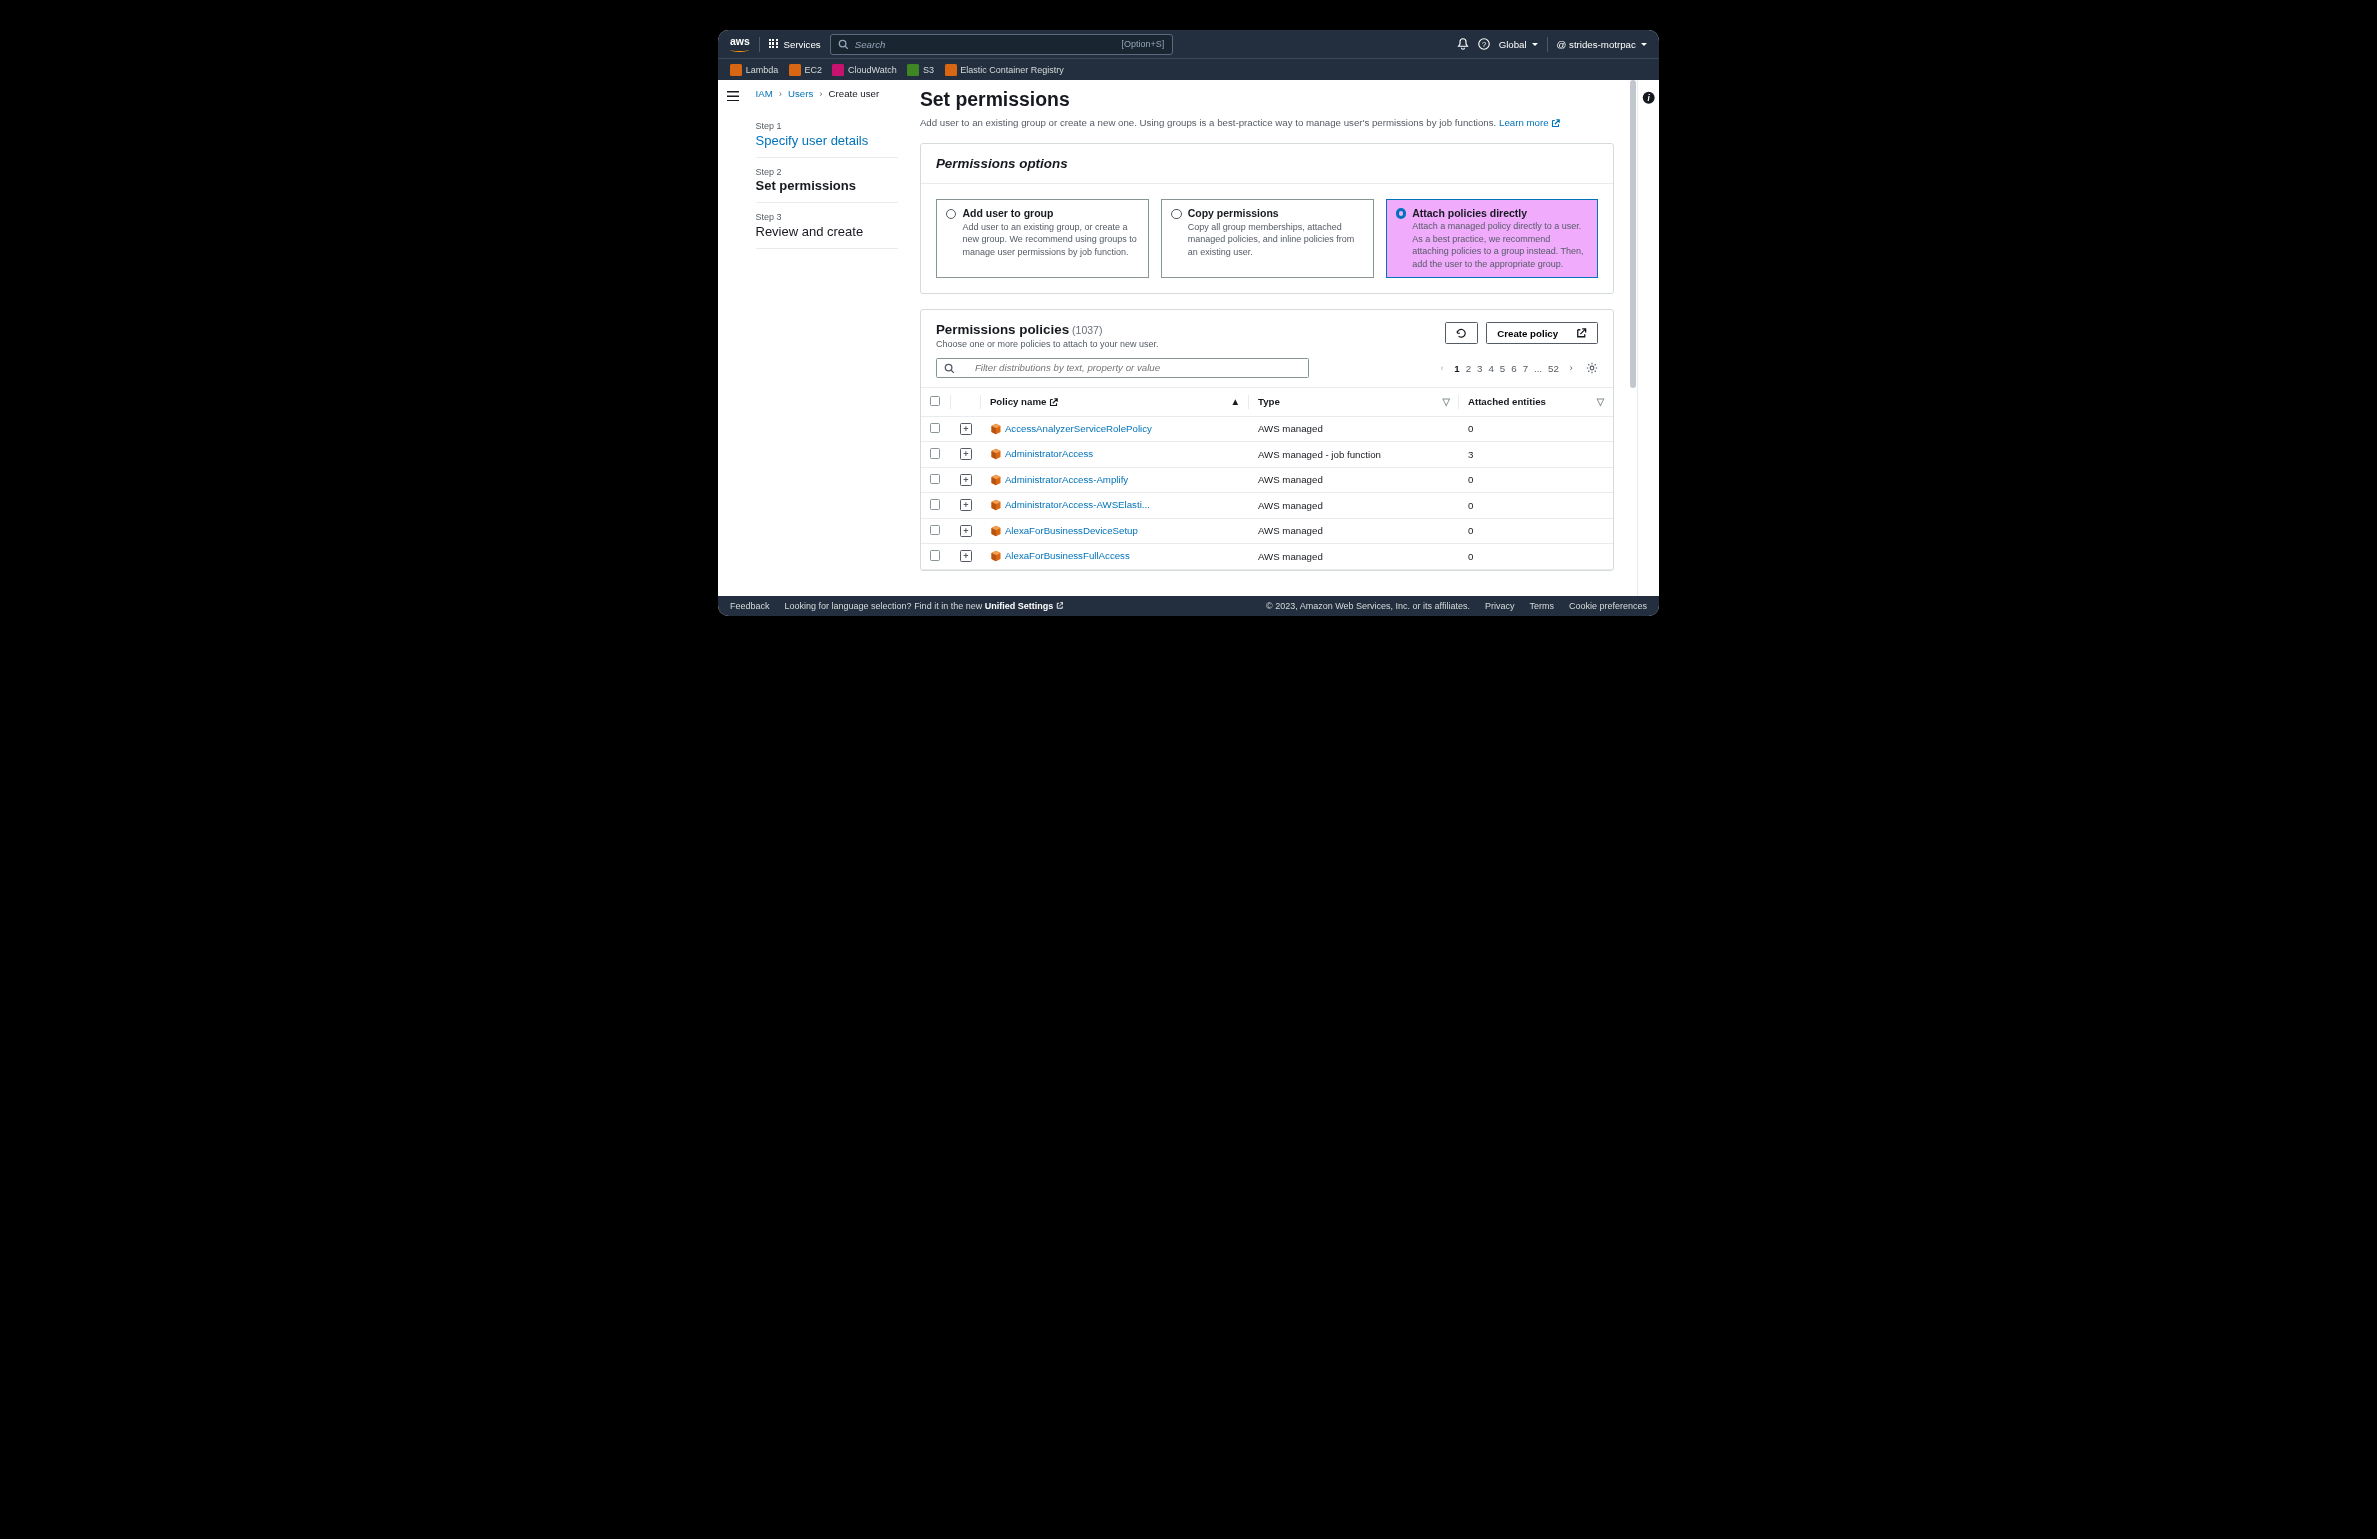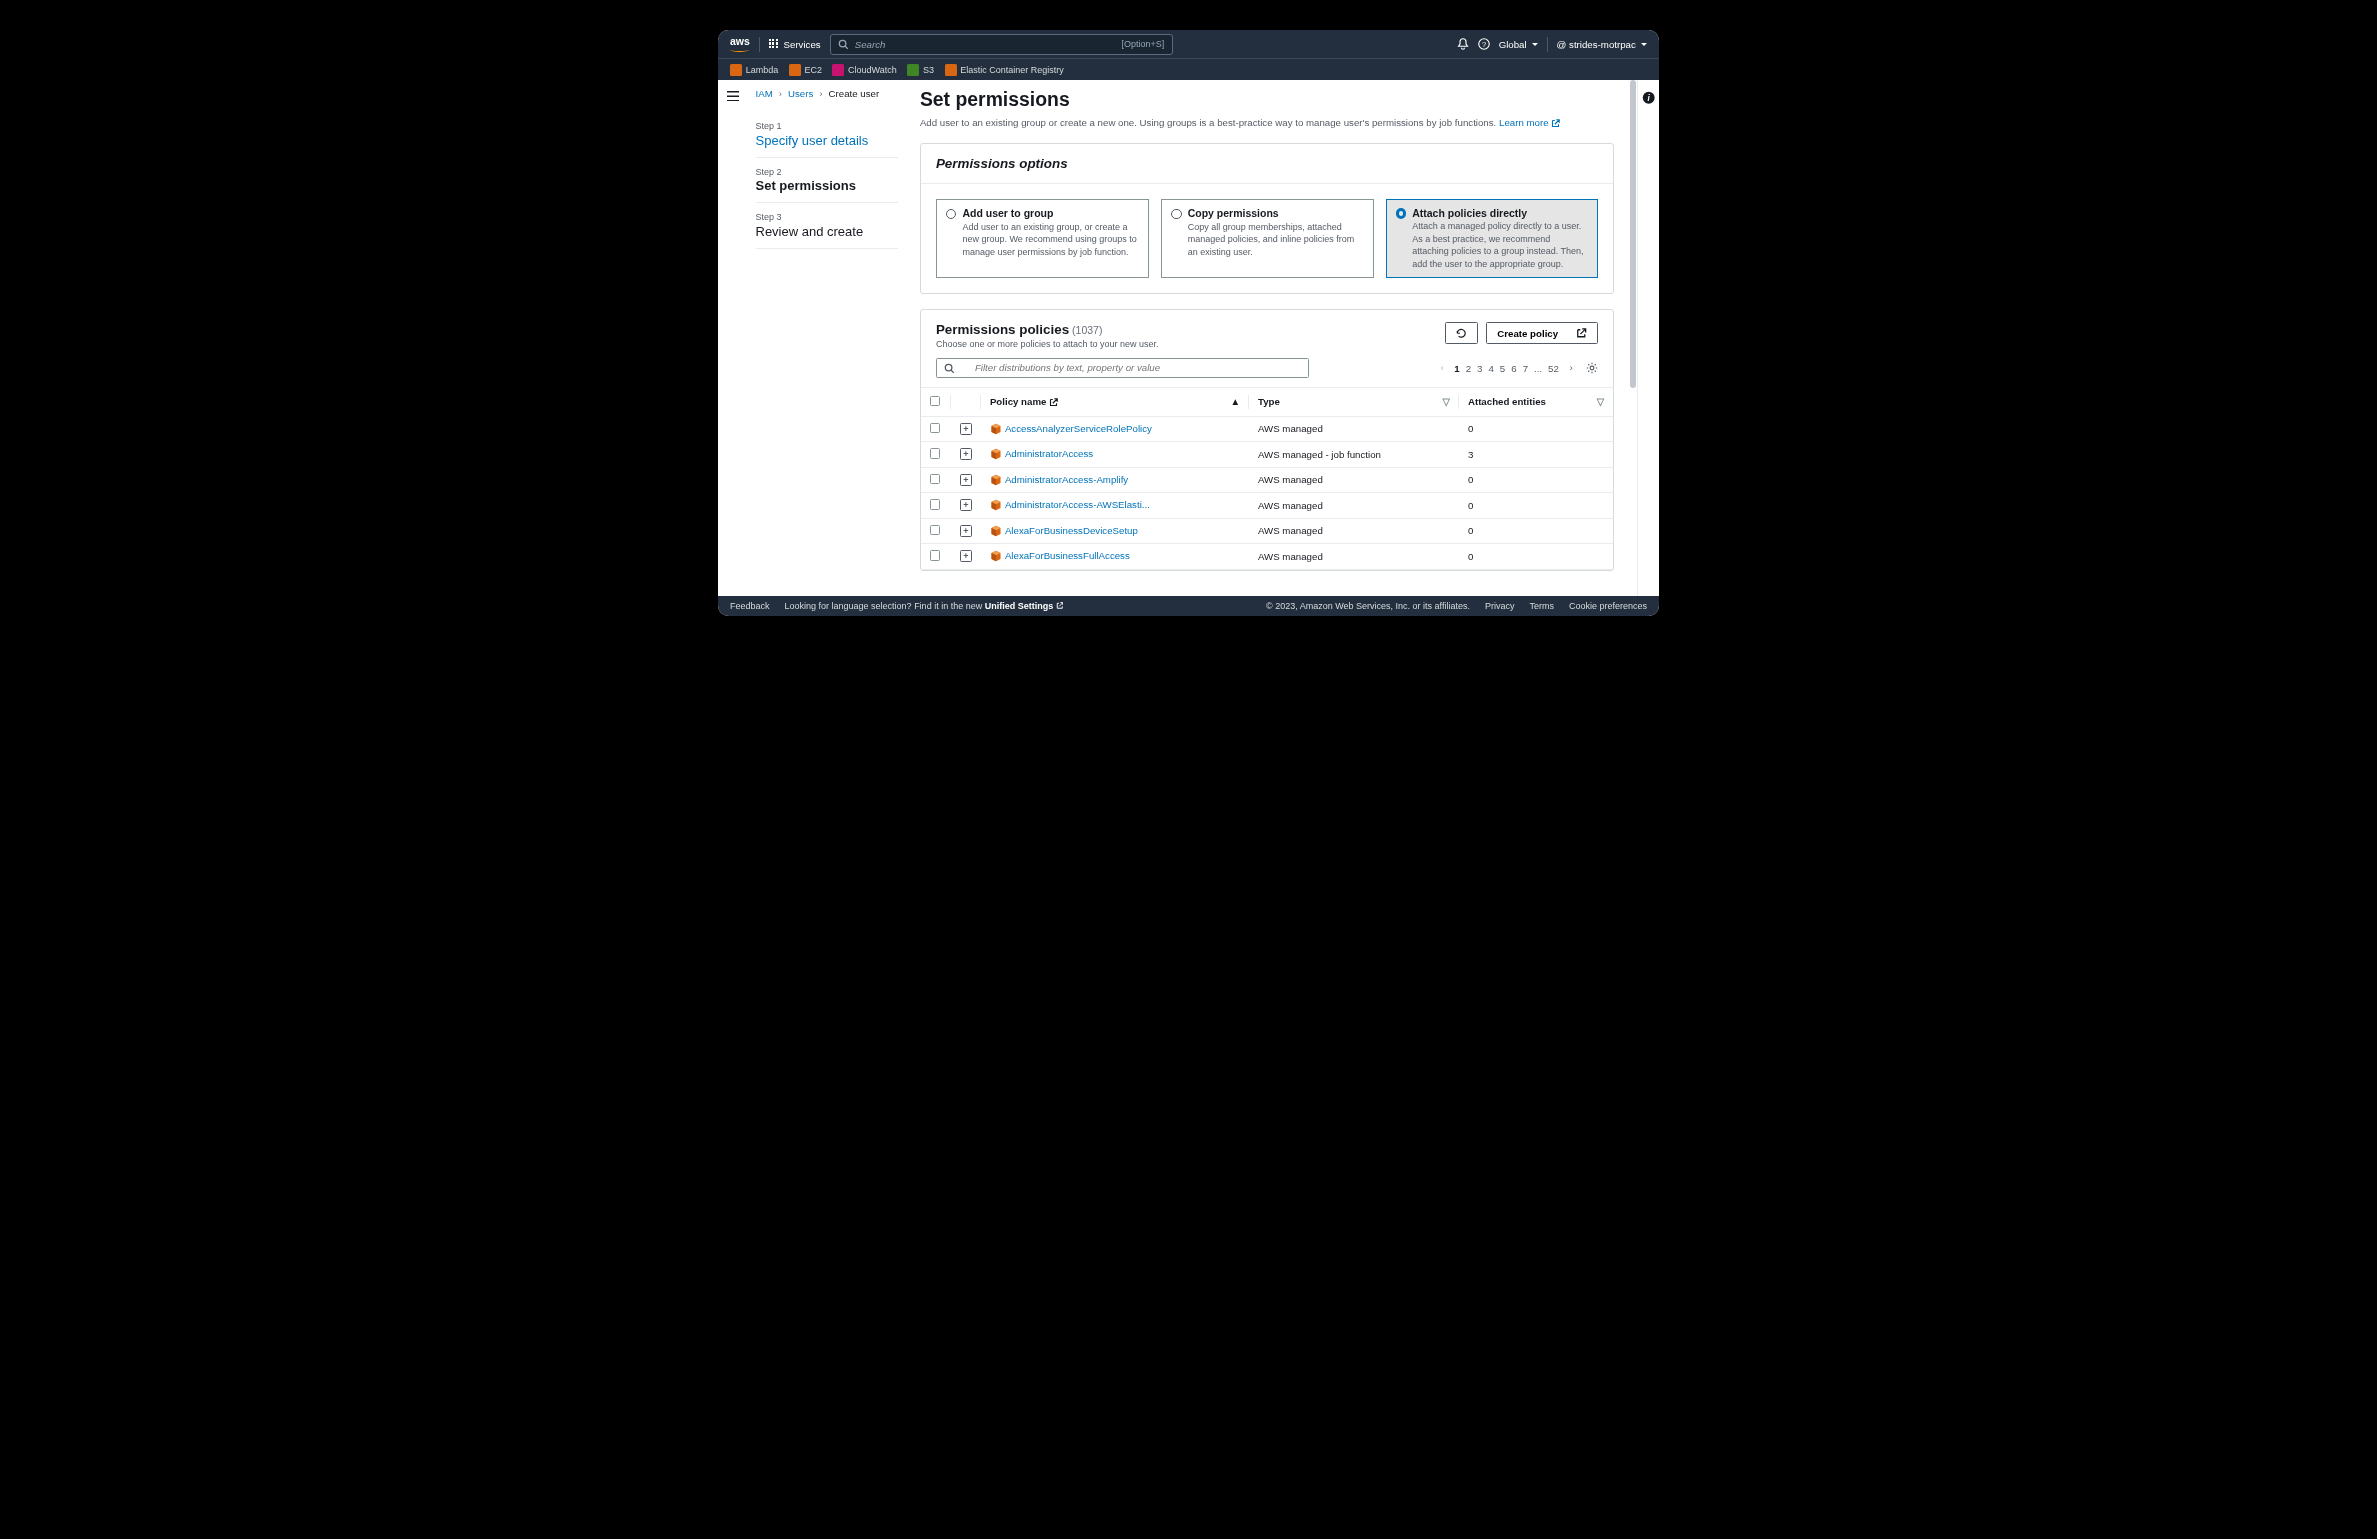--- a/index.html
+++ b/index.html
@@ -37,21 +37,21 @@
 .right-panel { flex: 1; overflow-y: auto; padding-right: 7.5px; }
 .page-title { font-size: 19.4px; font-weight: bold; margin-bottom: 6px; }
 .page-desc { font-size: 9.7px; color: #545b64; margin-bottom: 15px; }
 .page-desc a { color: #0073bb; text-decoration: none; }
 .ext-icon { display: inline-block; vertical-align: middle; }
 .panel { border: 0.7px solid #d5dbdb; border-radius: 3px; margin-bottom: 15px; background: #fff; }
 .panel-header { padding: 12px 15px; border-bottom: 0.7px solid #e9ebed; display: flex; align-items: center; justify-content: space-between; font-style: italic; }
 .panel-header h2 { font-size: 13.4px; font-weight: bold; }
 .perm-options { display: flex; gap: 12px; padding: 15px; }
 .option-card { flex: 1; border: 0.7px solid #879596; padding: 7.5px 9px; cursor: pointer; background: #fff; display: flex; gap: 6px; }
-.option-card.selected { border: 1.5px solid #0073bb; background: #e5e5e5; padding: 6.7px 8.2px; }
+.option-card.selected { border: 1.5px solid #0073bb; background: #f0abfc; padding: 6.7px 8.2px; }
 .radio { width: 10.5px; height: 10.5px; border: 0.7px solid #545b64; border-radius: 50%; flex-shrink: 0; margin-top: 1.5px; position: relative; }
 .option-card.selected .radio { border: 3.7px solid #0073bb; }
 .option-title { font-size: 10.5px; font-weight: bold; margin-bottom: 1.5px; }
 .option-desc { font-size: 9px; color: #545b64; line-height: 1.4; }
 .policies-header { display: flex; justify-content: space-between; align-items: flex-start; padding: 12px 15px 9px; }
 .policies-title { font-size: 13.4px; font-weight: bold; }
 .policies-count { color: #687078; font-weight: normal; }
 .policies-sub { font-size: 9px; color: #545b64; margin-top: 1.5px; }
 .policies-actions { display: flex; gap: 7.5px; }
 .btn { border: 0.7px solid #545b64; background: #fff; padding: 4.5px 10.5px; border-radius: 1.5px; font-size: 9.7px; font-weight: bold; cursor: pointer; display: flex; align-items: center; gap: 18px; }

